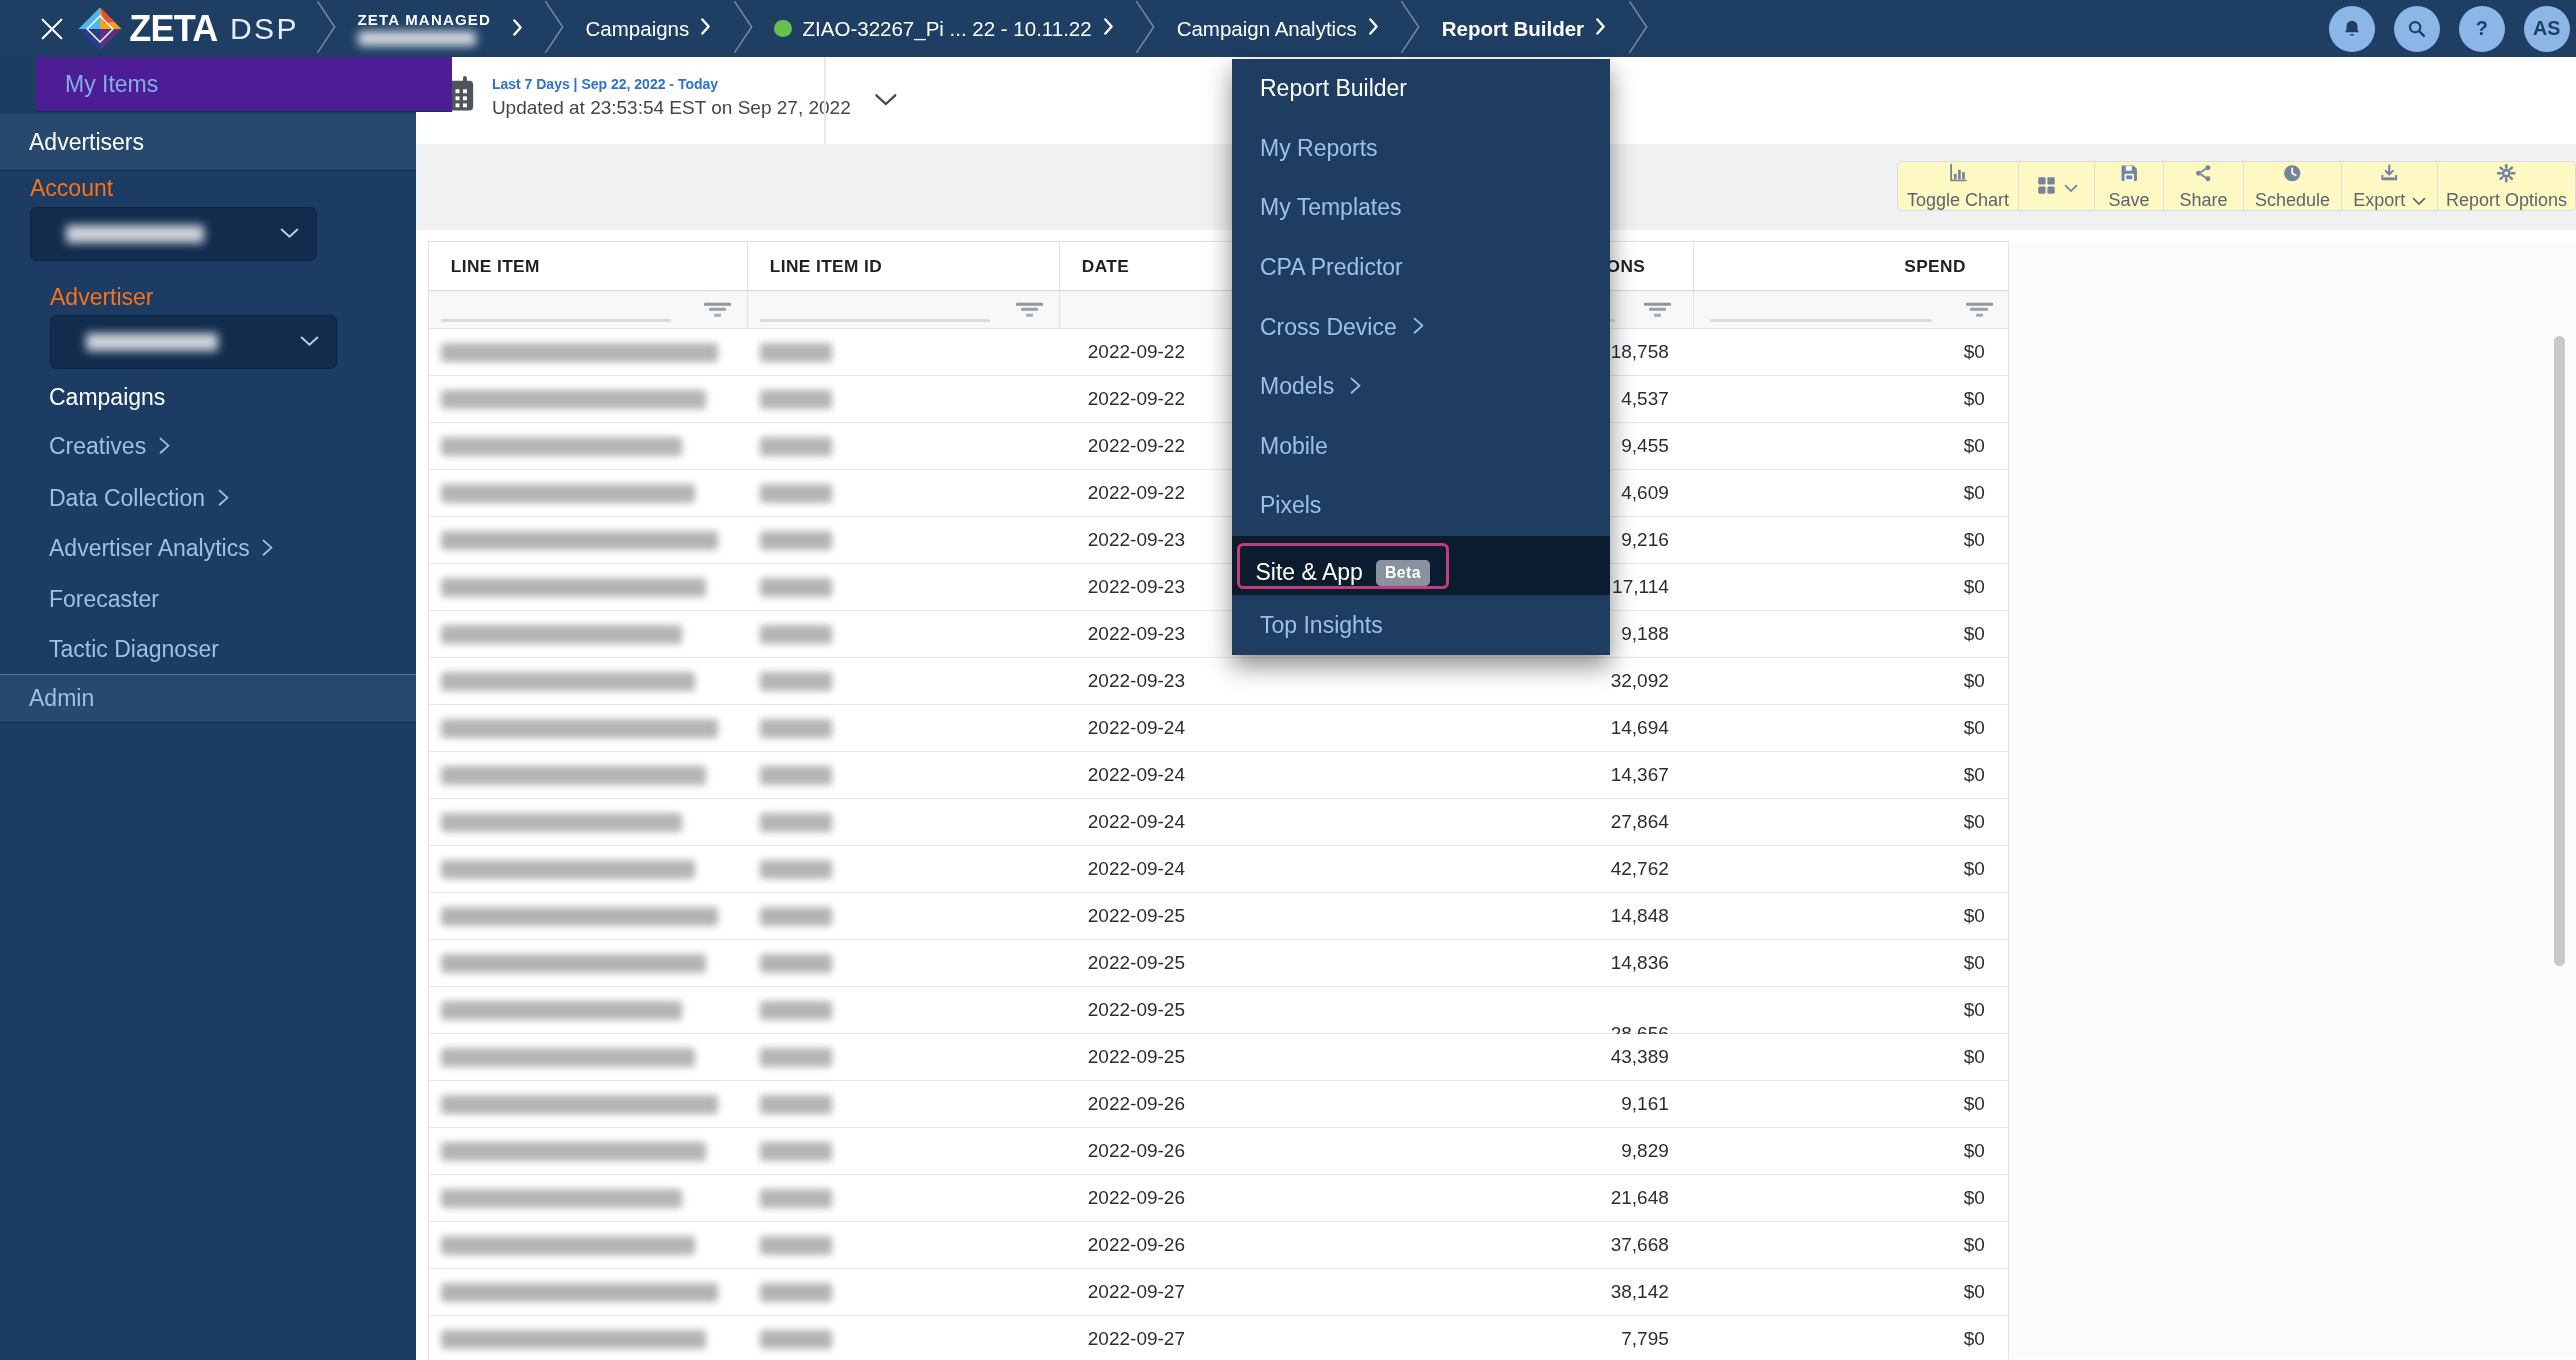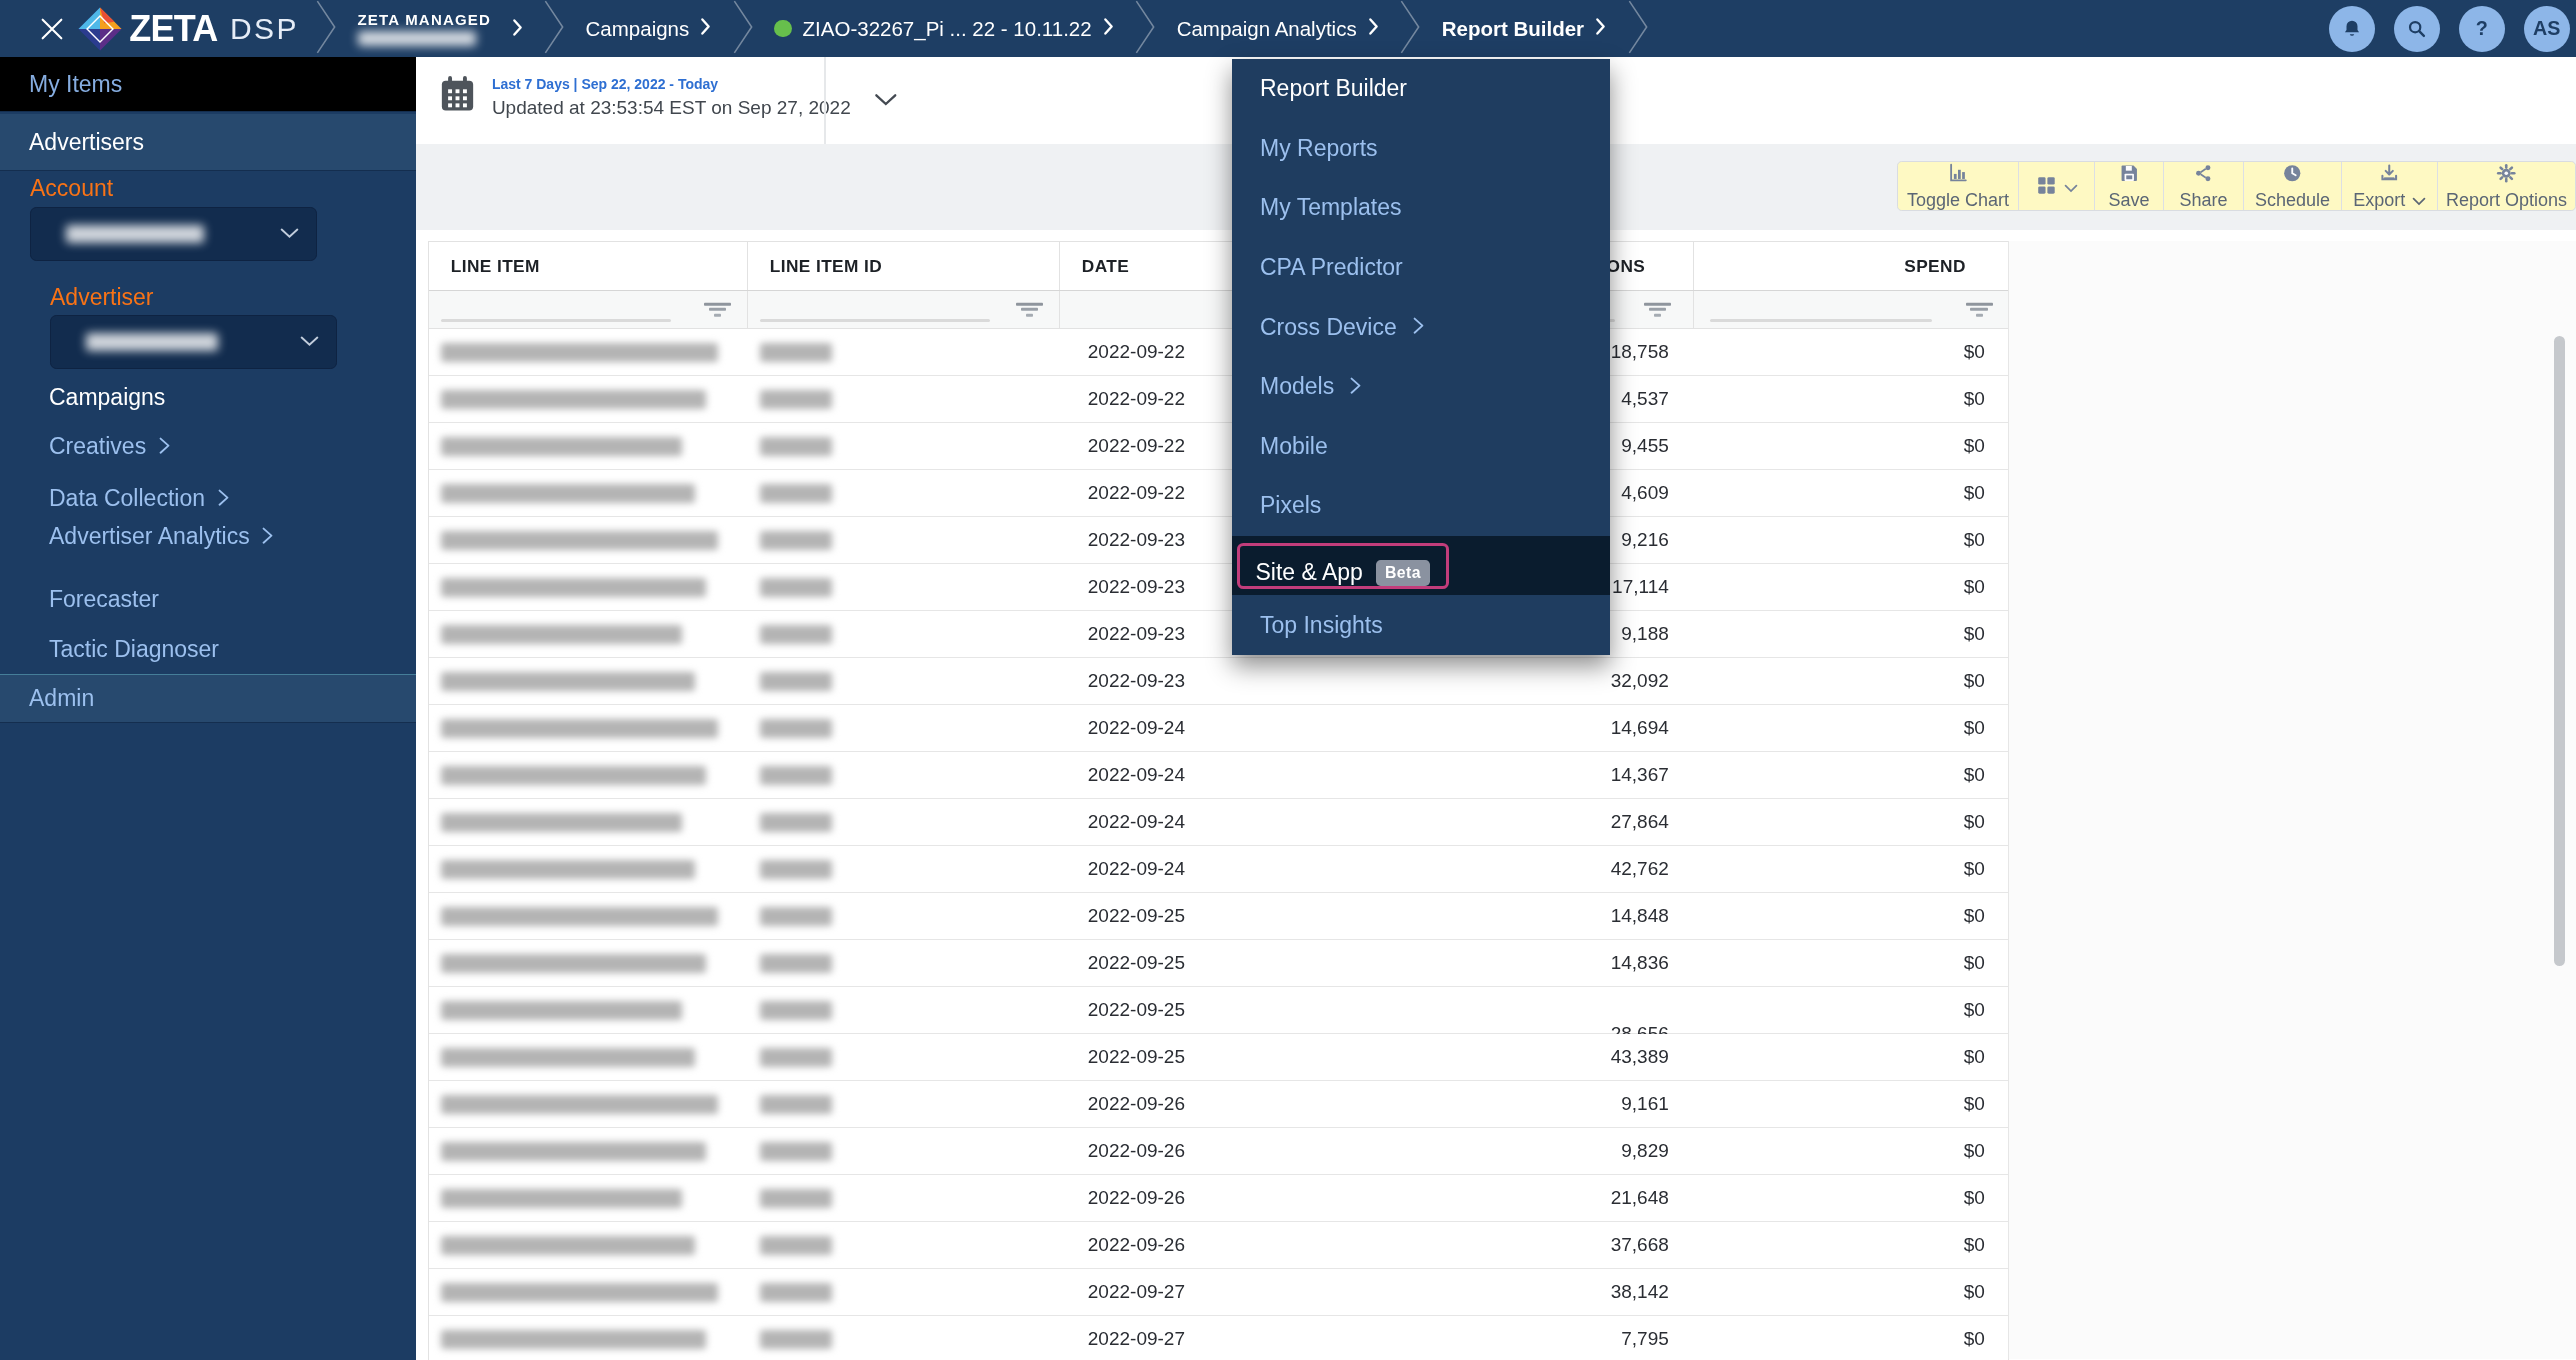--- a/index.html
+++ b/index.html
@@ -20,21 +20,21 @@
   .crumb-block .acct-label{color:#fff;font-size:15px;font-weight:700;letter-spacing:1.2px;}
   .blur-bar{background:#b4b4b4;border-radius:3.2px;filter:blur(3.9px);}
   .blur-bar.light{background:rgba(255,255,255,.8);filter:blur(4.7px);}
   .status-dot{width:17.3px;height:17.3px;border-radius:50%;background:#67bf4c;}
   .topbar-actions{position:absolute;right:6.3px;top:5.5px;display:flex;gap:19px;}
   .action-circle{width:46px;height:46px;border-radius:50%;background:#8db6e8;color:#1e3e64;display:flex;align-items:center;justify-content:center;font-size:19.7px;font-weight:700;cursor:pointer;}
 
   
   .sidebar{position:absolute;left:0;top:57px;width:416px;height:1303px;background:#1c3c63;z-index:30;}
   .side-band{position:absolute;left:0;width:416px;display:flex;align-items:center;padding-left:29px;font-size:23px;}
-  .band-myitems{top:0;height:55px;background:#000000;border-bottom:1.6px solid #142e4f;color:#86ade0;cursor:pointer;}
+  .band-myitems{top:0;height:55px;background:#4c1d95;border-bottom:1.6px solid #142e4f;color:#86ade0;cursor:pointer;margin-left:36px;}
   .band-advertisers{top:57px;height:57px;background:#27496e;border-bottom:1.6px solid #142e4f;color:#fff;cursor:pointer;}
   .band-admin{top:617px;height:49px;background:#27496e;border-top:1.6px solid rgba(94,170,190,.55);border-bottom:1.6px solid #142e4f;color:#9cc0ee;cursor:pointer;}
   .side-label{position:absolute;color:#f97316;font-size:23px;}
   .side-select{position:absolute;height:54px;background:#122c4e;border:1.6px solid #0e2342;border-radius:6.3px;display:flex;align-items:center;cursor:pointer;}
   .side-select .chev{position:absolute;right:17.3px;}
   .side-nav-item{position:absolute;left:49px;display:flex;align-items:center;gap:12.6px;font-size:23px;color:#9cc0ee;cursor:pointer;white-space:nowrap;}
   .side-nav-item.current{color:#fff;}
 
   
   .main{position:absolute;left:416px;top:57px;width:2160px;height:1303px;background:#fff;}
@@ -200,21 +200,21 @@
           <span><svg width="11" height="17.3" viewBox="0 0 14 22">
               <polyline points="2,2 12,11 2,20" fill="none" stroke="#9cc0ee" stroke-width="2.4" stroke-linecap="round" stroke-linejoin="round"></polyline>
             </svg></span>
         </div>
         <div class="side-nav-item" style="top: 428px;">
           <span>Data Collection</span>
           <span><svg width="11" height="17.3" viewBox="0 0 14 22">
               <polyline points="2,2 12,11 2,20" fill="none" stroke="#9cc0ee" stroke-width="2.4" stroke-linecap="round" stroke-linejoin="round"></polyline>
             </svg></span>
         </div>
-        <div class="side-nav-item" style="top: 466px; text-align: center;">
+        <div class="side-nav-item" style="top: 478px; text-align: center;">
           <span>Advertiser Analytics</span>
           <span><svg width="11" height="17.3" viewBox="0 0 14 22">
               <polyline points="2,2 12,11 2,20" fill="none" stroke="#9cc0ee" stroke-width="2.4" stroke-linecap="round" stroke-linejoin="round"></polyline>
             </svg></span>
         </div>
         <div class="side-nav-item" style="top: 529px;">
           <span>Forecaster</span>
         </div>
         <div class="side-nav-item" style="top: 579px;">
           <span>Tactic Diagnoser</span>

